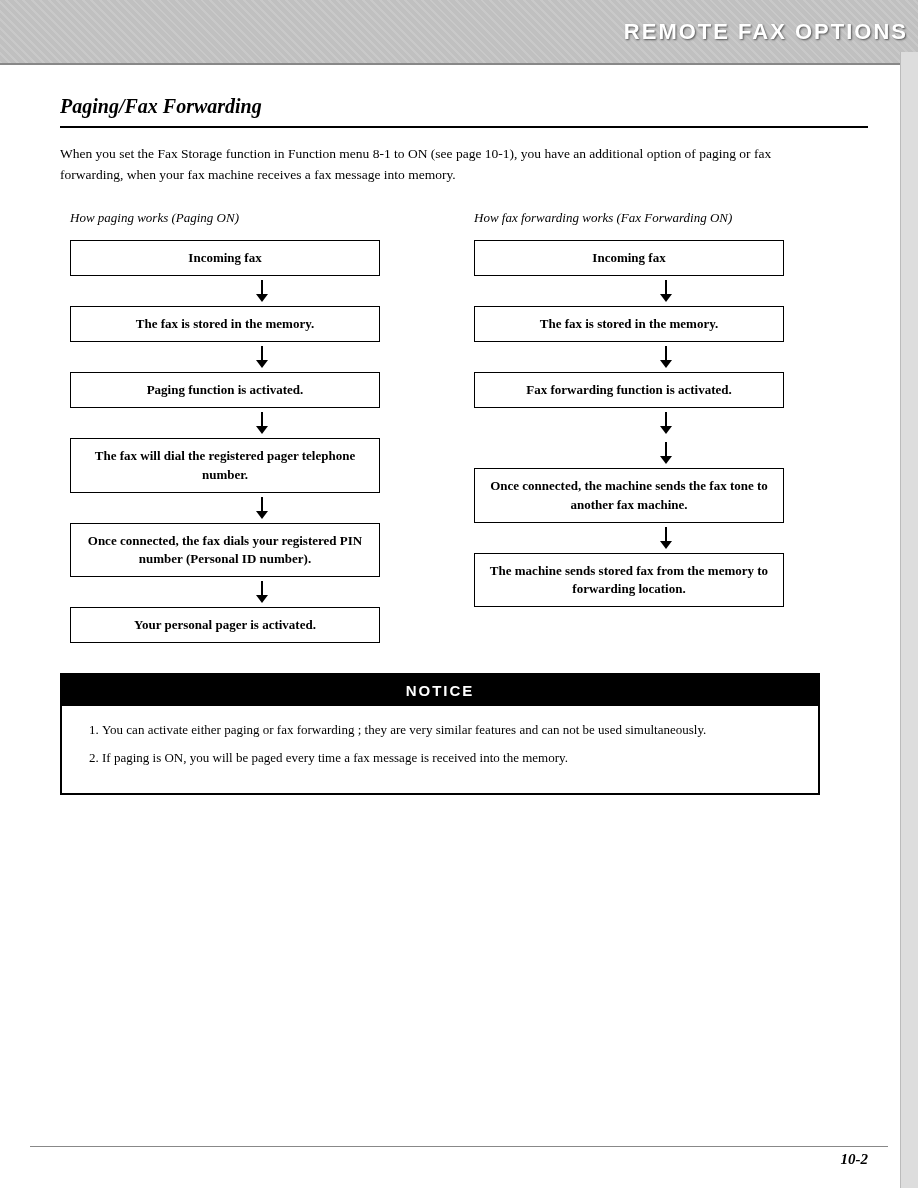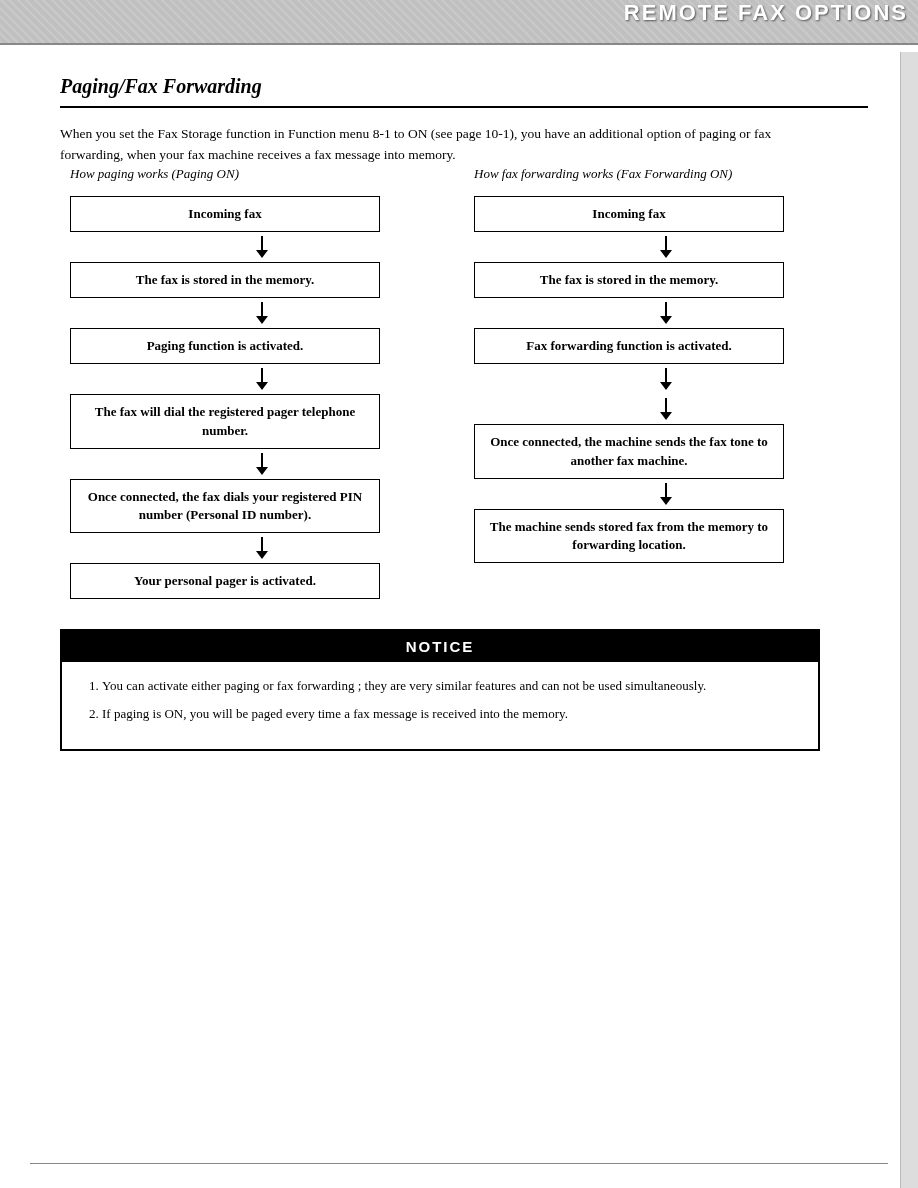--- a/index.html
+++ b/index.html
@@ -9,24 +9,24 @@
       background: #fff;
       font-family: Times New Roman, serif;
       font-size: 14px;
       color: #000;
       position: relative;
     }
 
     
     .header-bar {
       width: 100%;
-      height: 45px;
+      height: 65px;
       background: #c0c0c0;
       display: flex;
-      align-items: flex-start;
+      align-items: center;
       justify-content: flex-end;
       padding-right: 10px;
       border-bottom: 2px solid #888;
       position: relative;
     }
     .header-bar::before {
       content: '';
       position: absolute;
       left: 0; top: 0; width: 100%; height: 100%;
       background: repeating-linear-gradient(
@@ -64,20 +64,21 @@
     .section-divider {
       border: none;
       border-top: 2px solid #000;
       margin-bottom: 16px;
     }
 
     
     .intro-text {
       font-size: 13.5px;
       line-height: 1.55;
+      margin-bottom: 24px;
       max-width: 760px;
     }
 
     
     .flowchart-area {
       display: flex;
       gap: 0;
       margin-bottom: 30px;
     }
 
@@ -316,13 +317,14 @@
         <li>You can activate either paging or fax forwarding ; they are very similar features and can not be used simultaneously.</li>
         <li>If paging is ON, you will be paged every time a fax message is received into the memory.</li>
       </ol>
     </div>
   </div>
 
 </div>
 
 <div class="footer">
   <hr class="footer-line">
+  <div class="footer-page">10-2</div>
 </div>
 
 </body></html>

